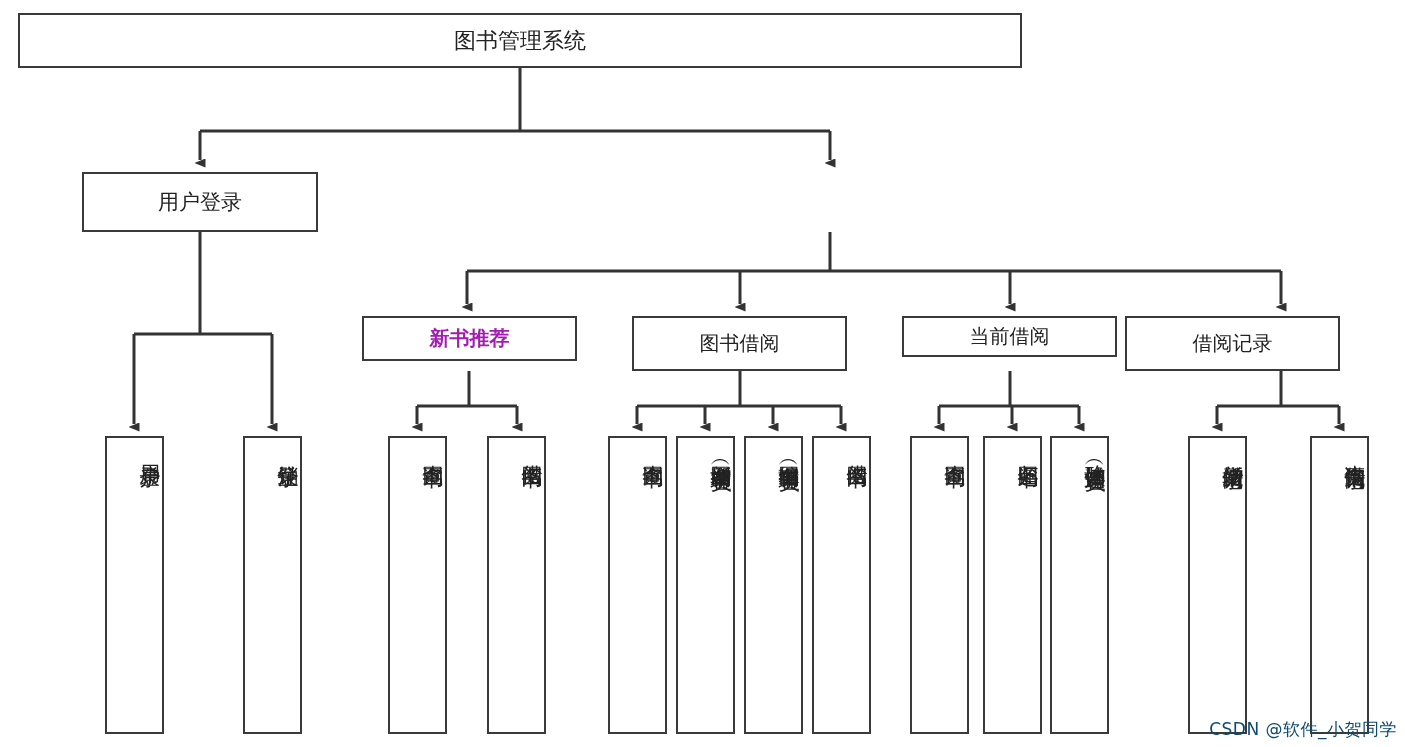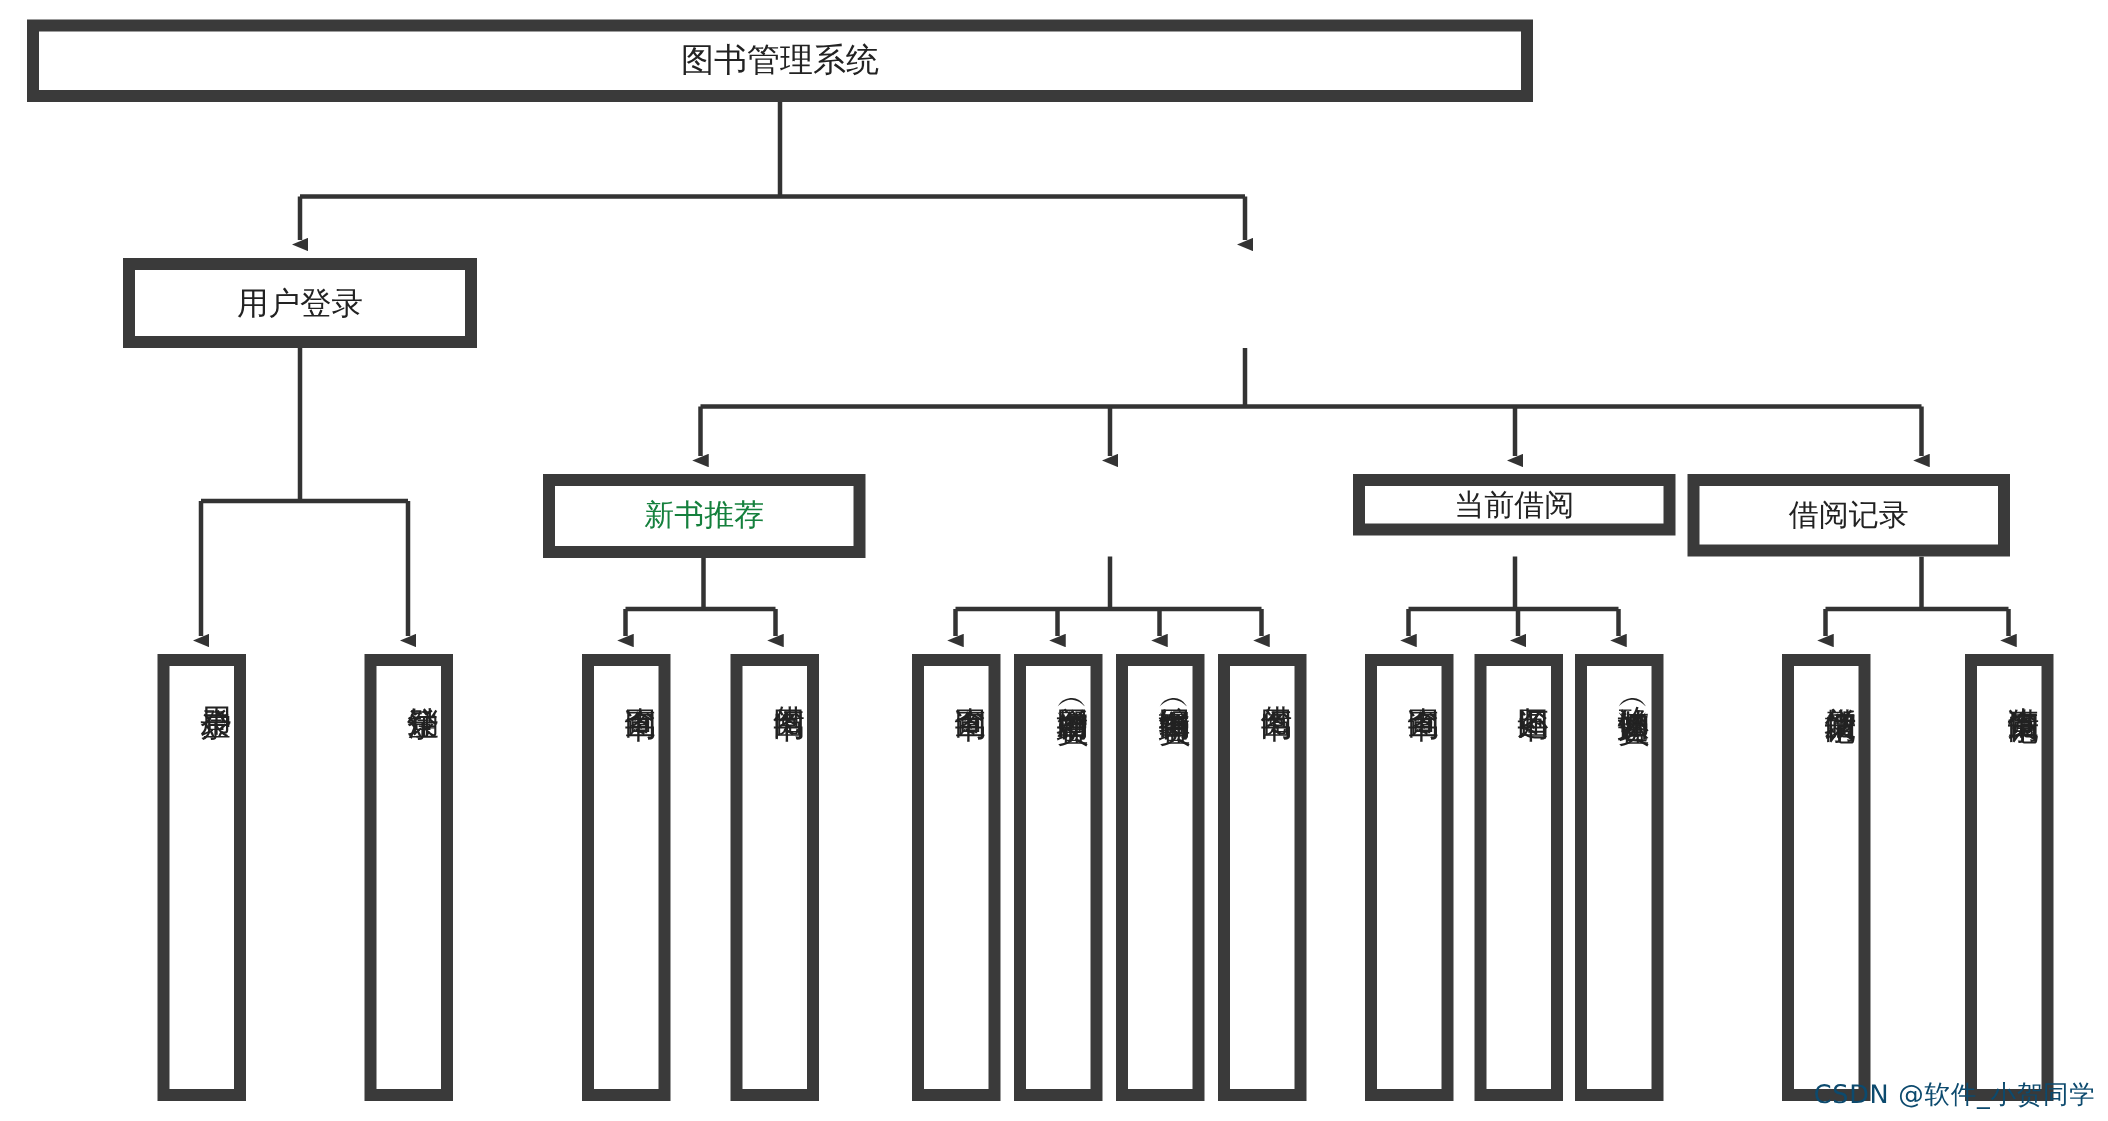--- a/index.html
+++ b/index.html
@@ -23,21 +23,21 @@
     left: 0;
     top: 0;
     width: 1405px;
     height: 747px;
     pointer-events: none;
   }
   .node {
     position: absolute;
     box-sizing: border-box;
     background: #ffffff;
-    border: 8px solid #737373;
+    border: 2px solid #737373;
     display: flex;
     align-items: center;
     justify-content: center;
     color: #222222;
     line-height: 1.18;
   }
   .node.horiz {
     writing-mode: horizontal-tb;
     text-align: center;
   }
@@ -127,22 +127,25 @@
   </svg>
 
   <div class="node horiz level-root" style="left: 18px; top: 13px; width: 1004px; height: 55px; border-color: rgb(58, 58, 58); background: rgb(255, 255, 255); color: rgb(34, 34, 34);">
     <span class="lbl">图书管理系统</span>
   </div>
 
   <div class="node horiz level-one" style="left: 82px; top: 172px; width: 236px; height: 60px; border-color: rgb(58, 58, 58); background: rgb(255, 255, 255); color: rgb(34, 34, 34);">
     <span class="lbl">用户登录</span>
   </div>
 
-  <div class="node horiz level-two" style="left: 362px; top: 316px; width: 215px; height: 56px; border-color: rgb(58, 58, 58); background: rgb(255, 255, 255); color: #15803d;">
+  <div class="node horiz level-two" style="left: 362px; top: 316px; width: 215px; height: 45px; border-color: rgb(58, 58, 58); background: rgb(255, 255, 255); color: #a21caf; font-weight: bold;">
     <span class="lbl">新书推荐</span>
+  </div>
+  <div class="node horiz level-two" style="left: 632px; top: 316px; width: 215px; height: 55px; border-color: rgb(58, 58, 58); background: rgb(255, 255, 255); color: rgb(34, 34, 34);">
+    <span class="lbl">图书借阅</span>
   </div>
   <div class="node horiz level-two" style="left: 902px; top: 316px; width: 215px; height: 41px; border-color: rgb(58, 58, 58); background: rgb(255, 255, 255); color: rgb(34, 34, 34);">
     <span class="lbl">当前借阅</span>
   </div>
   <div class="node horiz level-two" style="left: 1125px; top: 316px; width: 215px; height: 55px; border-color: rgb(58, 58, 58); background: rgb(255, 255, 255); color: rgb(34, 34, 34);">
     <span class="lbl">借阅记录</span>
   </div>
 
   <div class="node vert level-leaf" style="left: 105px; top: 436px; width: 59px; height: 298px; border-color: rgb(58, 58, 58); background: rgb(255, 255, 255); color: rgb(34, 34, 34);">
     <span class="lbl">用户登录</span>

